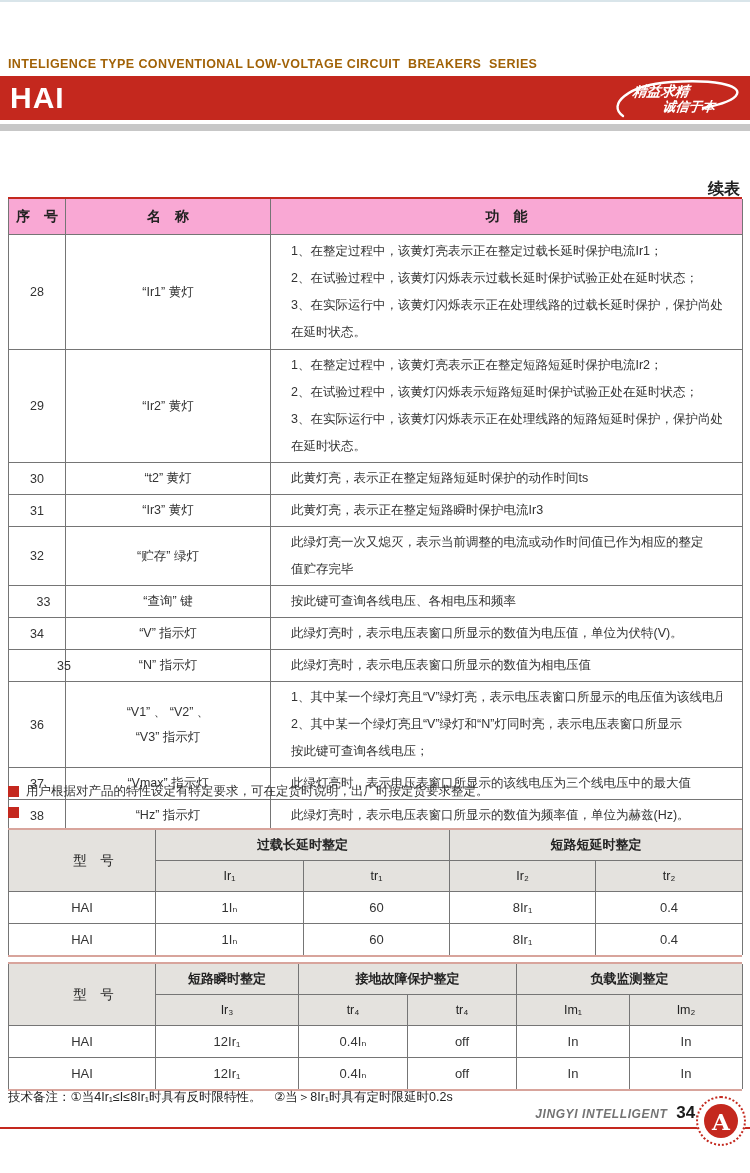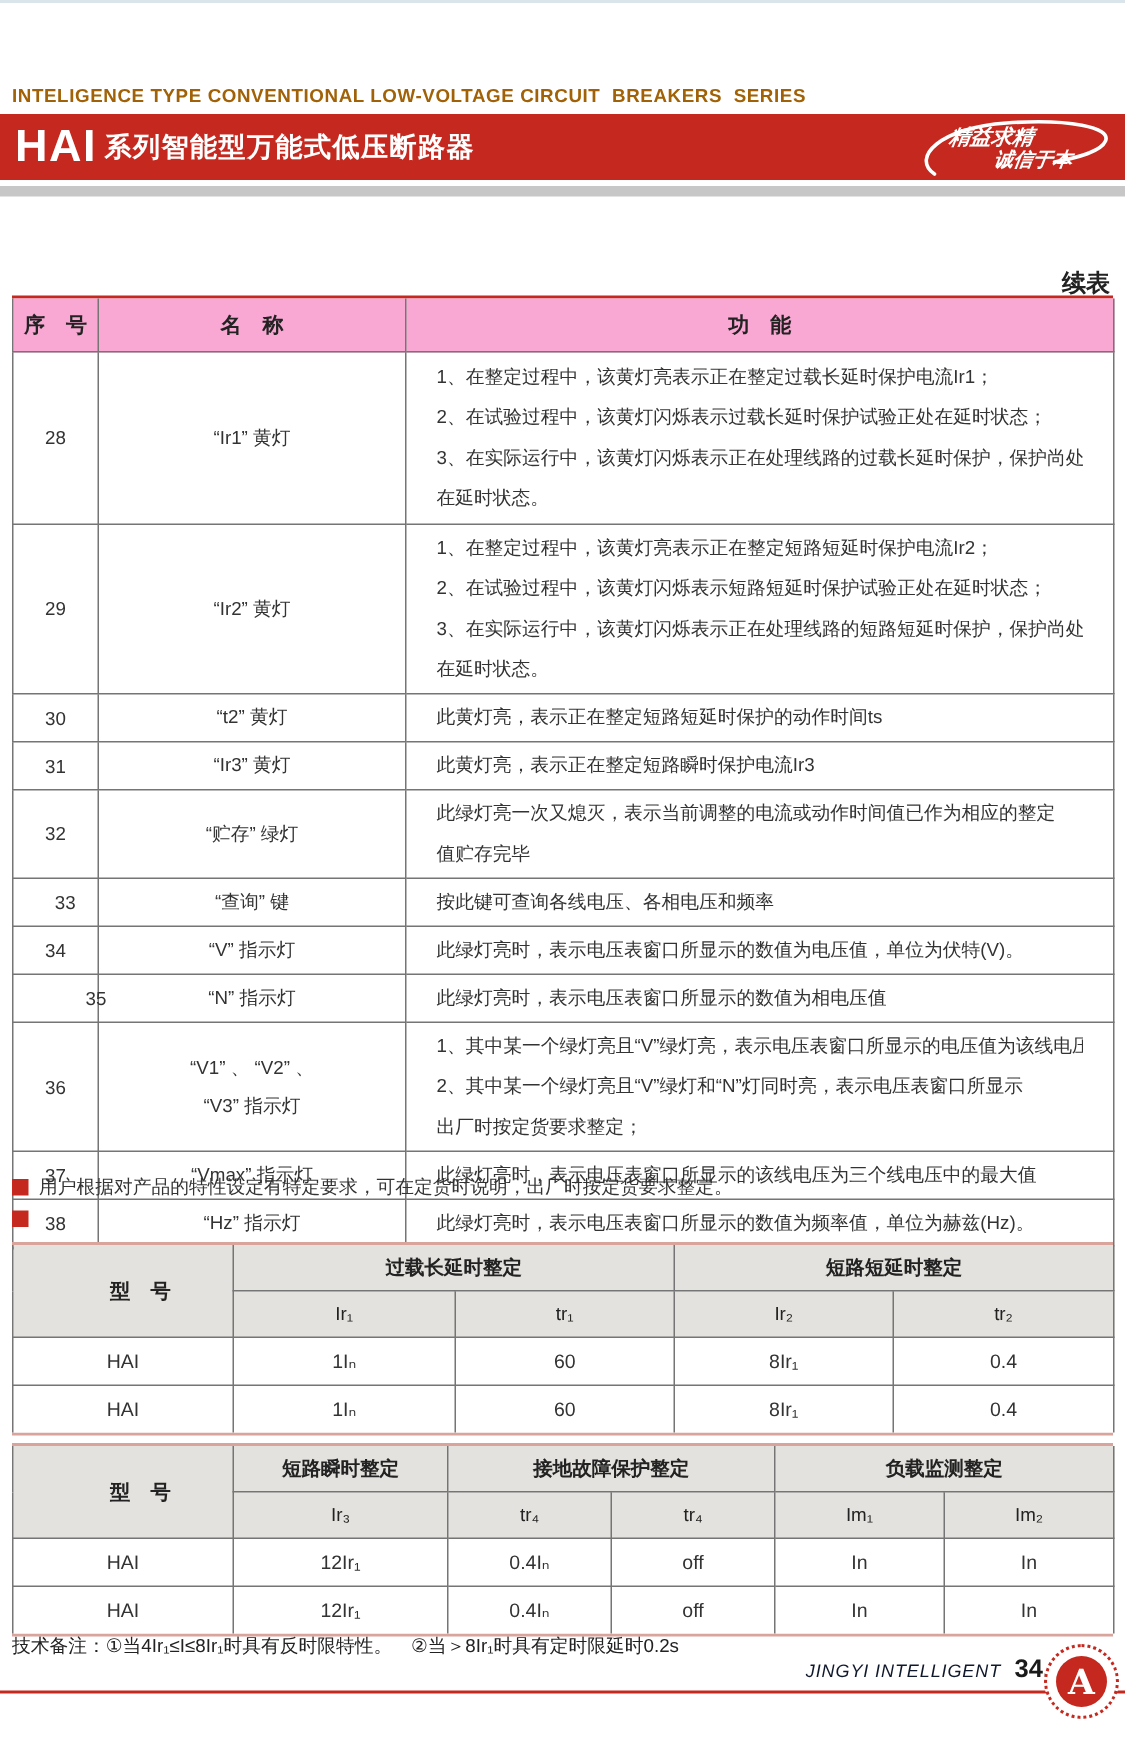--- a/index.html
+++ b/index.html
@@ -47,33 +47,33 @@
   .note-line { display:flex; align-items:center; gap:7px; font-size:12.5px; margin-bottom:7px; color:#333; }
   .note-sq { width:11px; height:11px; background:#c4281e; flex:0 0 auto; }
 
   .set-wrap {
     position:absolute; left:8px; width:734px;
     border-top:2px solid #d8a49c; border-bottom:2px solid #d8a49c;
   }
   .set1 { top:828px; }
   .set2 { top:962px; }
   .set-table th { background:#e4e2de; border:1px solid #757575; border-top:none; color:#222; }
-  .set-table th.model { font-size:13.5px; font-weight:bold;padding-left:24px; }
+  .set-table th.model { font-size:13.5px; font-weight:normal;padding-left:24px; }
   .set-table th.group { font-size:13px; font-weight:bold; height:28px; }
   .set-table th.sub { font-size:12.5px; font-weight:normal; height:28px; }
   .set-table td { height:29px; text-align:center; font-size:13px; border:1px solid #757575; background:#fff; }
   .set-table tr:last-child td { border-bottom:none; }
 
   .tech-note { position:absolute; top:1089px; left:8px; font-size:12.5px; color:#222; white-space:pre; }
 
   .footer-brandrow {
     position:absolute; top:1103px; left:0; width:700px;
     display:flex; justify-content:flex-end; align-items:baseline; gap:9px;
   }
-  .brand { font-style:italic; font-weight:normal; color:#0f172a; font-size:12px; letter-spacing:0.6px; }
+  .brand { font-style:italic; font-weight:bold; color:#737373; font-size:12px; letter-spacing:0.6px; }
   .pageno { font-size:17px; font-weight:bold; color:#1a1a1a; }
   .footer-line { position:absolute; top:1127px; left:0; width:750px; height:2px; background:#c4281e; }
   .logo-circle {
     position:absolute; top:1096px; left:696px; width:46px; height:46px;
     border:2px dotted #c4281e; border-radius:50%; background:#fff;
     display:flex; align-items:center; justify-content:center; z-index:2;
   }
   .logo-circle-inner {
     width:34px; height:34px; border-radius:50%; background:#c4281e; color:#fff;
     display:flex; align-items:center; justify-content:center;
@@ -84,21 +84,20 @@
 <body>
 
 <div>
 
   <div class="topline"></div>
 
   <div class="en-title">INTELIGENCE TYPE CONVENTIONAL LOW-VOLTAGE CIRCUIT  BREAKERS  SERIES</div>
 
   <div class="banner">
     <span class="banner-model">HAI</span>
-    <span class="banner-title">系列智能型万能式低压断路器</span>
     <div class="banner-logo">
       <svg width="135" height="42" viewBox="0 0 135 42">
         <path d="M14 39 C-2 28 18 8 62 5 C104 2 132 8 128 17 C125 24 110 28 94 31" fill="none" stroke="#ffffff" stroke-width="2.4" stroke-linecap="round"></path>
         <text x="26" y="19" font-size="14" font-style="italic" font-weight="bold" fill="#ffffff" transform="skewX(-8)">精益求精</text>
         <text x="58" y="34" font-size="13" font-style="italic" font-weight="bold" fill="#ffffff" transform="skewX(-8)">诚信于本</text>
       </svg>
     </div>
   </div>
 
   <div class="gray-bar"></div>
@@ -201,21 +200,21 @@
           </tr>
           <tr>
             <td class="c" style="height: 76px;">36</td>
             <td class="c name">
               <div class="nline">“V1” 、 “V2” 、</div>
               <div class="nline">“V3” 指示灯</div>
             </td>
             <td class="func">
               <div class="fline">1、其中某一个绿灯亮且“V”绿灯亮，表示电压表窗口所显示的电压值为该线电压值；</div>
               <div class="fline">2、其中某一个绿灯亮且“V”绿灯和“N”灯同时亮，表示电压表窗口所显示</div>
-              <div class="fline">出厂时按定货要求整定；</div>
+              <div class="fline">按此键可查询各线电压；</div>
             </td>
           </tr>
           <tr>
             <td class="c" style="height: 27px;">37</td>
             <td class="c name">
               <div class="nline">“Vmax” 指示灯</div>
             </td>
             <td class="func">
               <div class="fline">此绿灯亮时，表示电压表窗口所显示的该线电压为三个线电压中的最大值</div>
             </td>

